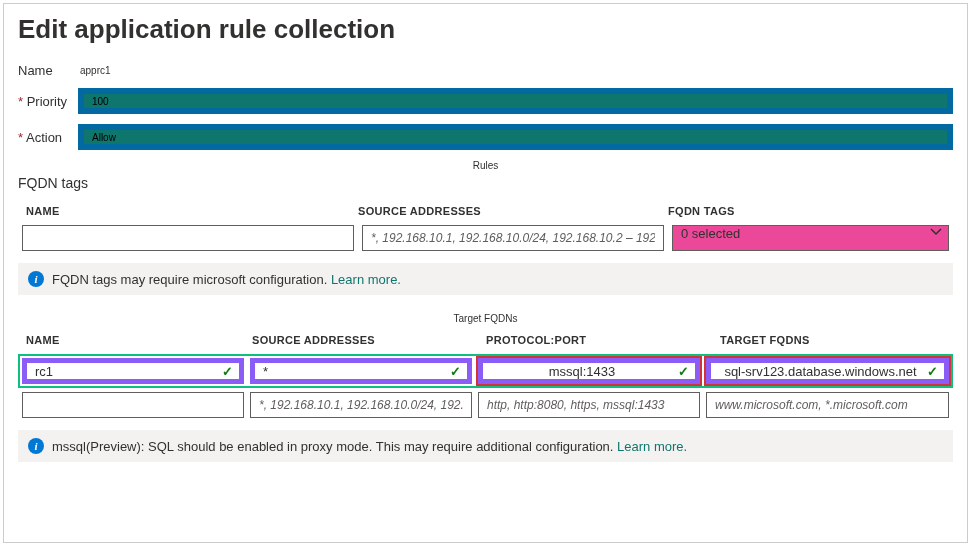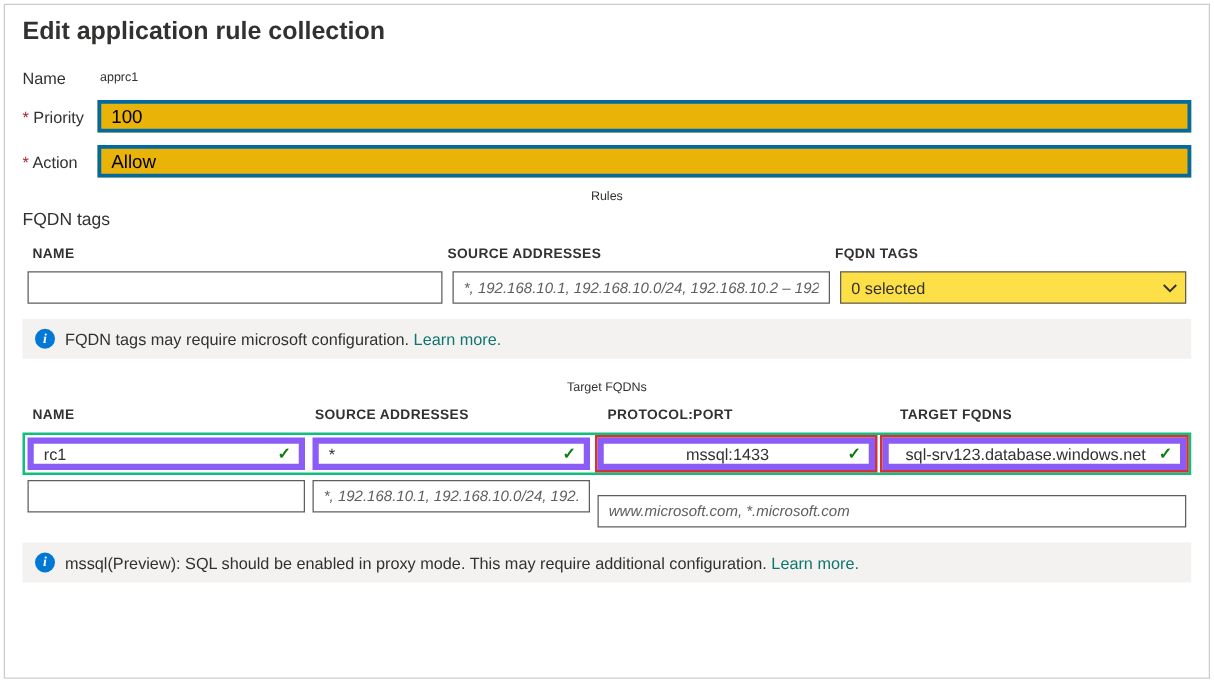--- a/index.html
+++ b/index.html
@@ -13,44 +13,44 @@
     overflow: hidden;
   }
   .panel {
     border: 1px solid #ccc;
     width: 965px;
     height: 540px;
     margin: 3px;
     padding: 10px 14px;
   }
   h2.title {
-    font-size: 20px;
+    font-size: 26px;
     font-weight: 600;
     margin-bottom: 18px;
   }
   .form-row {
     display: flex;
     align-items: center;
     margin-bottom: 10px;
   }
   .form-label {
     width: 60px;
     font-size: 13px;
   }
   .req::before {
     content: "* ";
     color: #a4262c;
   }
   .text-input {
     flex: 1;
     height: 26px;
-    border: 3px solid #0369a1;
-    padding: 0 8px;
-    font-size: 15px;
-    background: #eab308;
+    border: 6px solid #0369a1;
+    padding: 0 8px;
+    font-size: 10px;
+    background: #0f766e;
   }
   .static-val {
     font-size: 10px;
     padding-left: 2px;
   }
   .section-label {
     font-size: 10px;
     margin-top: 10px;
     margin-bottom: 4px;
     text-align: center;
@@ -89,26 +89,26 @@
     background: #fff;
   }
   .ft-input::placeholder { color: #605e5c; font-style: italic; }
   .ft-name-in { width: 332px; }
   .ft-src-in  { width: 302px; }
   .ft-select {
     flex: 1;
     height: 26px;
     border: 1px solid #605e5c;
     display: flex;
-    align-items: center;
+    align-items: flex-start;
     justify-content: space-between;
     padding: 0 8px;
     font-size: 13px;
     cursor: pointer;
-    background: #fde047;
+    background: #ec4899;
   }
   .chevron {
     width: 10px; height: 10px;
     display: inline-block;
   }
   .info-bar {
     margin-top: 12px;
     background: #f3f2f1;
     padding: 8px 10px;
     display: flex;
@@ -189,21 +189,21 @@
     height: 26px;
     border: 1px solid #605e5c;
     padding: 0 8px;
     font-size: 12px;
     background: #fff;
   }
   .tf-in::placeholder { color: #605e5c; font-style: italic; }
   .tf-iw1 { width: 222px; }
   .tf-iw2 { width: 222px; }
   .tf-iw3 { width: 222px; }
-  .tf-iw4 { flex: 1; margin-top: 12px; }
+  .tf-iw4 { flex: 1; }
 </style>
 </head>
 <body>
 
 <div class="panel">
 
   <h2 class="title">Edit application rule collection</h2>
 
   <div class="form-row">
     <div class="form-label">Name</div>
@@ -275,20 +275,21 @@
       </div>
       <div class="cellbox cell-valid cell-hl tf-w4">
         <span>sql-srv123.database.windows.net</span>
         <span class="check">✓</span>
       </div>
     </div>
 
     <div class="tf-row2">
       <input class="tf-in tf-iw1" placeholder="" style="">
       <input class="tf-in tf-iw2" placeholder="*, 192.168.10.1, 192.168.10.0/24, 192.16…" style="">
+      <input class="tf-in tf-iw3" placeholder="http, http:8080, https, mssql:1433" style="">
       <input class="tf-in tf-iw4" placeholder="www.microsoft.com, *.microsoft.com" style="">
     </div>
   </div>
 
   <div class="info-bar">
     <div class="info-icon">i</div>
     <div>
       <span>mssql(Preview): SQL should be enabled in proxy mode. This may require additional configuration. </span><span class="link">Learn more.</span>
     </div>
   </div>

